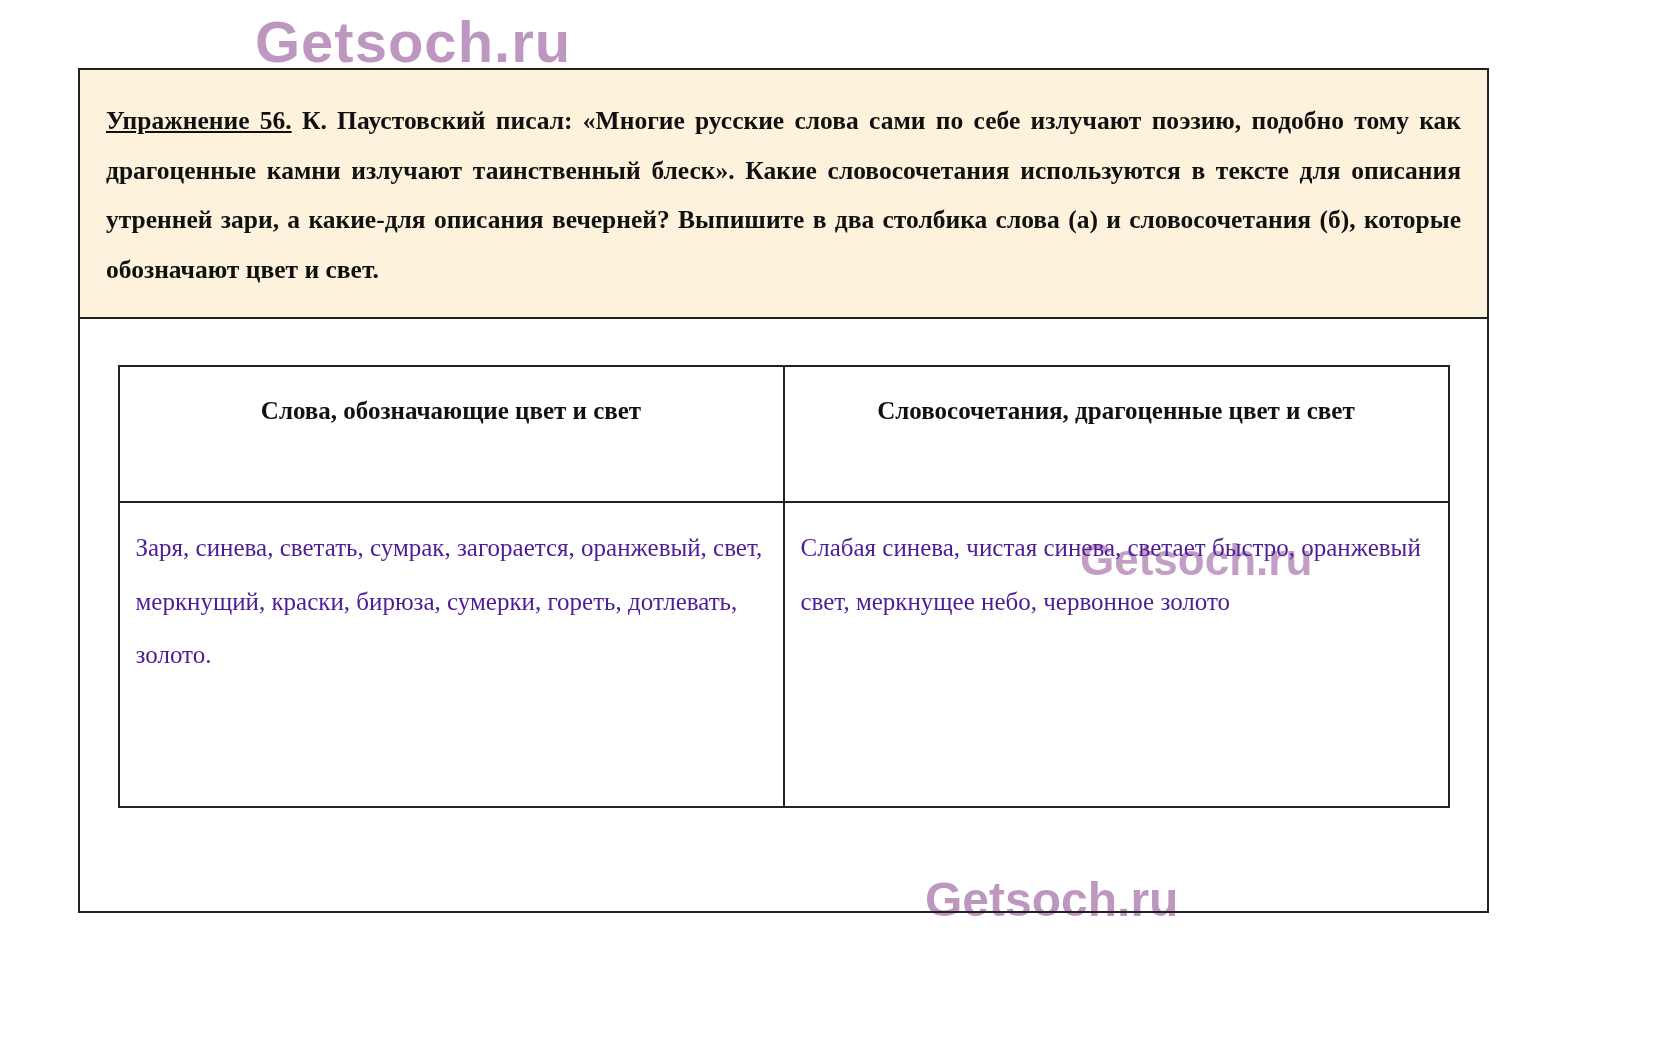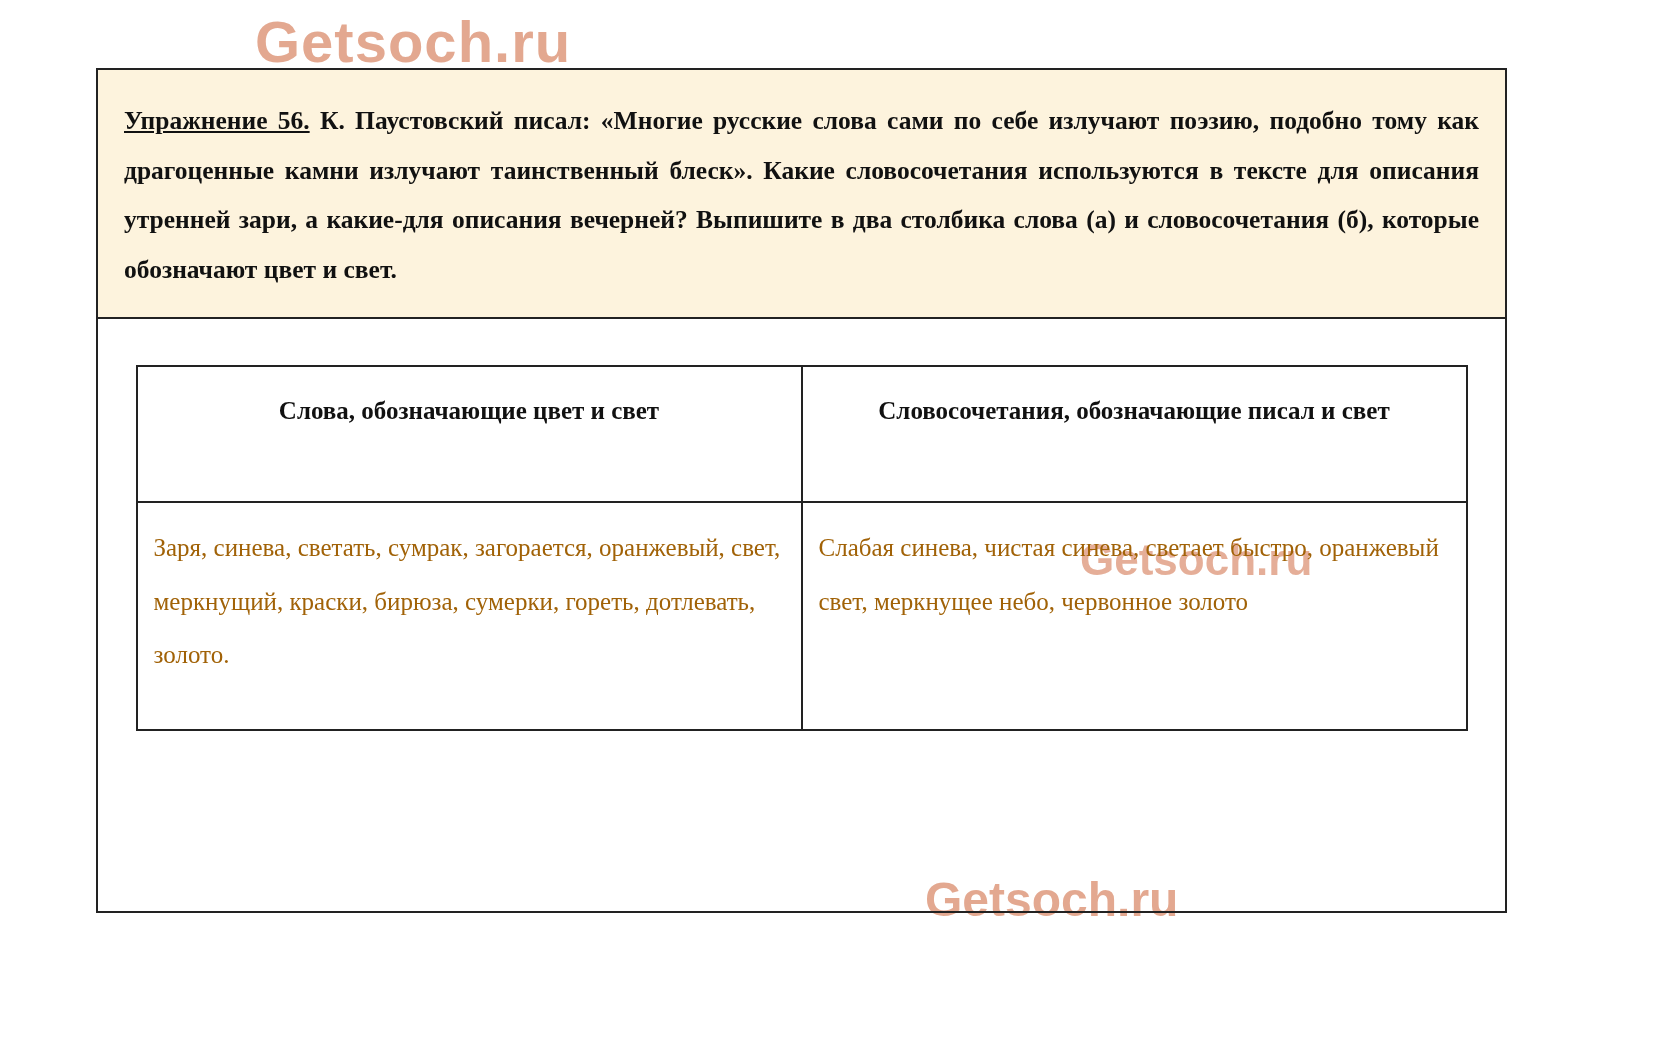--- a/index.html
+++ b/index.html
@@ -13,35 +13,35 @@
     font-family: "Liberation Serif", serif;
     position: relative;
     overflow: hidden;
   }
 
   
   .watermark {
     position: absolute;
     font-family: "Liberation Sans", sans-serif;
     font-weight: bold;
-    color: #c2410c;
+    color: #701a75;
     opacity: 0.55;
     white-space: nowrap;
     pointer-events: none;
     user-select: none;
   }
   .wm-1 { top: 8px;  left: 255px;  font-size: 58px; letter-spacing: 1px; opacity: 0.45; }
   .wm-2 { top: 282px; left: 480px; font-size: 40px; opacity: 0.40; }
   .wm-3 { top: 535px; left: 1080px; font-size: 44px; opacity: 0.42; }
   .wm-4 { top: 872px; left: 925px;  font-size: 48px; opacity: 0.45; }
 
   
   .card {
     position: absolute;
-    left: 96px;
+    left: 78px;
     top: 68px;
     width: 1411px;
     height: 845px;
     border: 2px solid #222222;
     box-sizing: border-box;
     background: transparent;
     z-index: 2;
   }
 
   .task-block {
@@ -92,22 +92,22 @@
     color: #111111;
     height: 136px;
   }
   table.answer td {
     font-family: "Liberation Serif", serif;
     font-weight: normal;
     font-size: 25px;
     line-height: 2.15;
     text-align: left;
     padding: 18px 16px 18px 16px;
-    color: #a16207;
-    height: 228px;
+    color: #4c1d95;
+    height: 305px;
   }
   .col-a { width: 50%; }
   .col-b { width: 50%; }
 </style>
 </head>
 <body>
 
 <div class="watermark wm-1">Getsoch.ru</div>
 <div class="watermark wm-2">Getsoch.ru</div>
 <div class="watermark wm-3">Getsoch.ru</div>
@@ -117,21 +117,21 @@
 
   <div class="task-block">
     <p class="task-text"><span class="lead">Упражнение 56.</span><span> К. Паустовский писал: «Многие русские слова сами по себе излучают поэзию, подобно тому как драгоценные камни излучают таинственный блеск». Какие словосочетания используются в тексте для описания утренней зари, а какие-для описания вечерней? Выпишите в два столбика слова (а) и словосочетания (б), которые обозначают цвет и свет.</span></p>
   </div>
 
   <div class="table-wrap">
     <table class="answer">
       <thead>
         <tr>
           <th class="col-a">Слова, обозначающие цвет и свет</th>
-          <th class="col-b">Словосочетания, обозначающие писал и свет</th>
+          <th class="col-b">Словосочетания, драгоценные цвет и свет</th>
         </tr>
       </thead>
       <tbody>
         <tr>
           <td class="col-a">Заря, синева, светать, сумрак, загорается, оранжевый, свет, меркнущий, краски, бирюза, сумерки, гореть, дотлевать, золото.</td>
           <td class="col-b">Слабая синева, чистая синева, светает быстро, оранжевый свет, меркнущее небо, червонное золото</td>
         </tr>
       </tbody>
     </table>
   </div>

